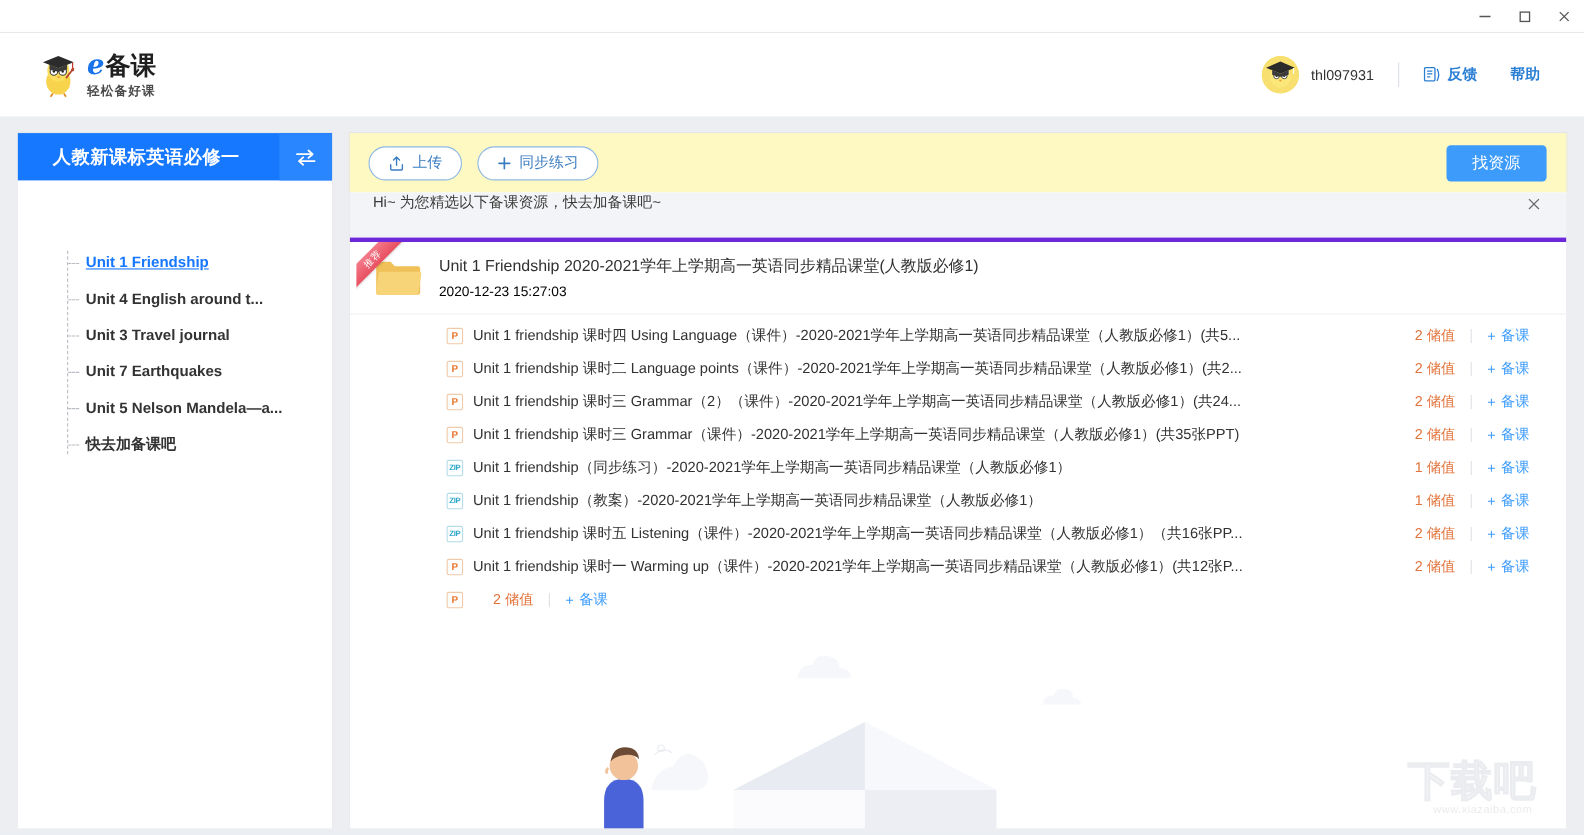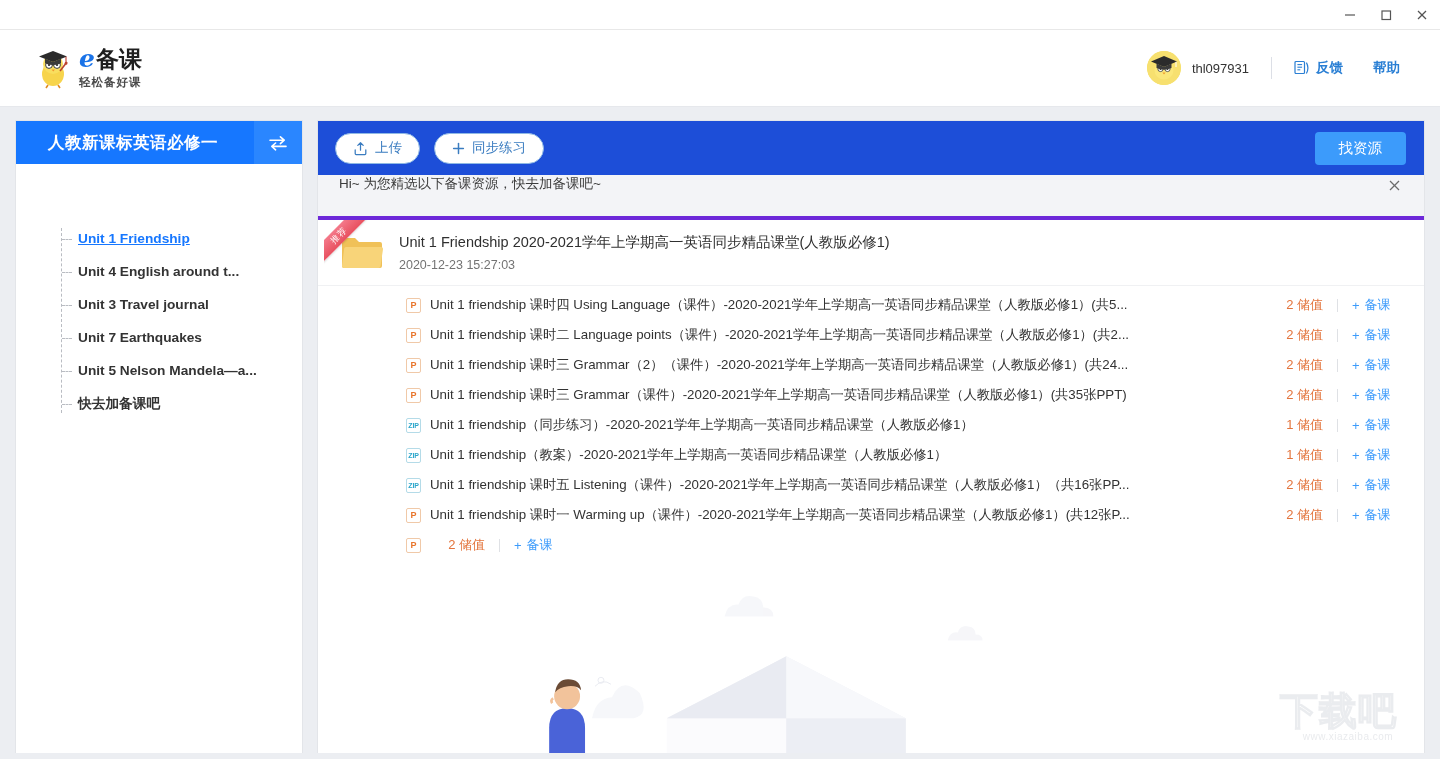--- a/index.html
+++ b/index.html
@@ -143,21 +143,21 @@
   }
 
   
   .main {
     flex: 1;
     display: flex; flex-direction: column;
     min-width: 0;
   }
   .toolbar {
     height: 55px; flex: none;
-    background: #1d4ed8;
+    background: #fef9c3;
     border: 1px solid #e3e5e9;
     border-bottom: none;
     display: flex; align-items: center;
     padding: 0 18px 0 17px;
     gap: 14px;
   }
   .tb-btn {
     height: 31px;
     border: 1px solid #8fb9e4;
     border-radius: 16px;
@@ -223,21 +223,21 @@
     width: 62px; height: 15px;
     background: linear-gradient(180deg,#f4798a 0%, #e8505f 100%);
     transform: rotate(-45deg);
     display: flex; align-items: center; justify-content: center;
     color: #fff; font-size: 8.5px; letter-spacing: 1px;
     box-shadow: 0 1px 2px rgba(0,0,0,.15);
   }
   .folder-icon { width: 44px; height: 36px; flex: none; margin-left: 2px; }
   .folder-meta { margin-left: 15px; }
   .folder-title { font-size: 14.5px; color: #303030; line-height: 1.3; }
-  .folder-date { font-size: 12.5px; color: #737373; margin-top: 7px; }
+  .folder-date { font-size: 12.5px; color: #000000; margin-top: 7px; }
 
   .file-list { flex: 1; overflow: hidden; padding-top: 4px; }
   .file-row {
     height: 30px;
     display: flex; align-items: center;
     padding: 0 18px 0 88px;
     cursor: pointer;
   }
   .ftype {
     width: 15px; height: 15px; flex: none;

